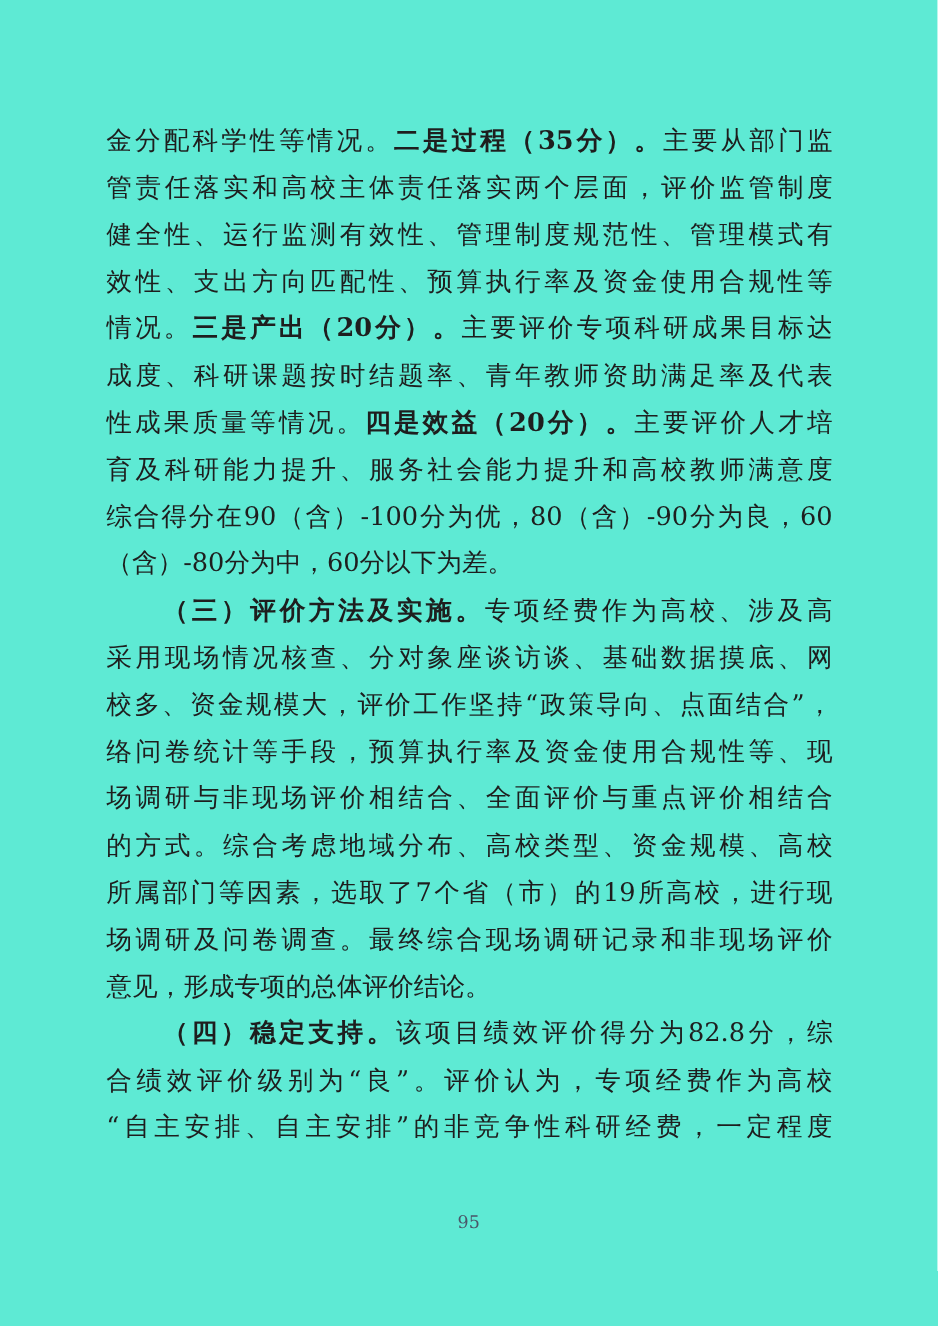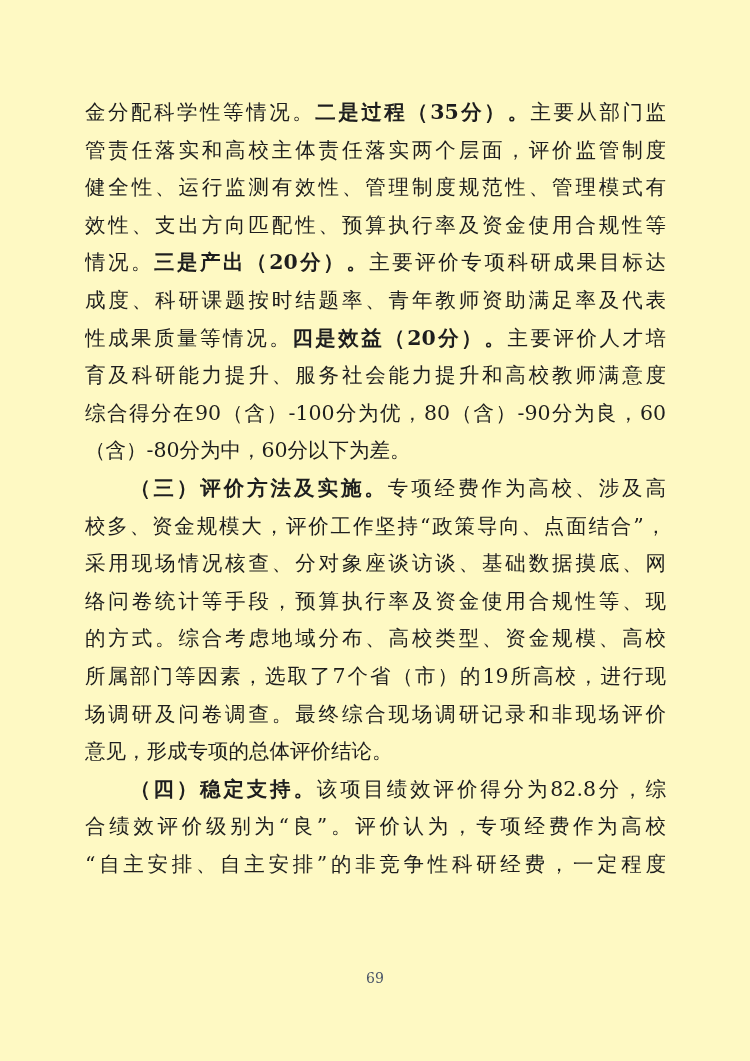--- a/index.html
+++ b/index.html
@@ -5,21 +5,21 @@
   * { box-sizing: border-box; }
   html, body {
     margin: 0;
     padding: 0;
     background: #ffffff;
   }
   .page {
     position: relative;
     width: 750px;
     height: 1061px;
-    background: #fef9c3;
+    background: #5eead4;
     font-family: "DejaVu Serif", "Liberation Serif", serif;
     overflow: hidden;
   }
   .doc-body {
     position: absolute;
     left: 85px;
     top: 94px;
     width: 581px;
     font-size: 20.5px;
     color: #1e1e1e;
@@ -62,25 +62,26 @@
       <div class="line"><span>管责任落实和高校主体责任落实两个层面，评价监管制度</span></div>
       <div class="line"><span>健全性、运行监测有效性、管理制度规范性、管理模式有</span></div>
       <div class="line"><span>效性、支出方向匹配性、预算执行率及资金使用合规性等</span></div>
       <div class="line"><span>情况。</span><span class="bold">三是产出（20分）。</span><span>主要评价专项科研成果目标达</span></div>
       <div class="line"><span>成度、科研课题按时结题率、青年教师资助满足率及代表</span></div>
       <div class="line"><span>性成果质量等情况。</span><span class="bold">四是效益（20分）。</span><span>主要评价人才培</span></div>
       <div class="line"><span>育及科研能力提升、服务社会能力提升和高校教师满意度</span></div>
       <div class="line"><span>综合得分在90（含）-100分为优，80（含）-90分为良，60</span></div>
       <div class="line para-end"><span>（含）-80分为中，60分以下为差。</span></div>
       <div class="line indent"><span class="bold">（三）评价方法及实施。</span><span>专项经费作为高校、涉及高</span></div>
+      <div class="line"><span>采用现场情况核查、分对象座谈访谈、基础数据摸底、网</span></div>
       <div class="line"><span>校多、资金规模大，评价工作坚持“政策导向、点面结合”，</span></div>
-      <div class="line"><span>采用现场情况核查、分对象座谈访谈、基础数据摸底、网</span></div>
       <div class="line"><span>络问卷统计等手段，预算执行率及资金使用合规性等、现</span></div>
+      <div class="line"><span>场调研与非现场评价相结合、全面评价与重点评价相结合</span></div>
       <div class="line"><span>的方式。综合考虑地域分布、高校类型、资金规模、高校</span></div>
       <div class="line"><span>所属部门等因素，选取了7个省（市）的19所高校，进行现</span></div>
       <div class="line"><span>场调研及问卷调查。最终综合现场调研记录和非现场评价</span></div>
       <div class="line para-end"><span>意见，形成专项的总体评价结论。</span></div>
       <div class="line indent"><span class="bold">（四）稳定支持。</span><span>该项目绩效评价得分为82.8分，综</span></div>
       <div class="line"><span>合绩效评价级别为“良”。评价认为，专项经费作为高校</span></div>
       <div class="line"><span>“自主安排、自主安排”的非竞争性科研经费，一定程度</span></div>
     </div>
-  <div class="page-number" style="color: rgb(74, 85, 104);">69</div>
+  <div class="page-number" style="color: rgb(74, 85, 104);">95</div>
 </div>
 
 </body></html>

